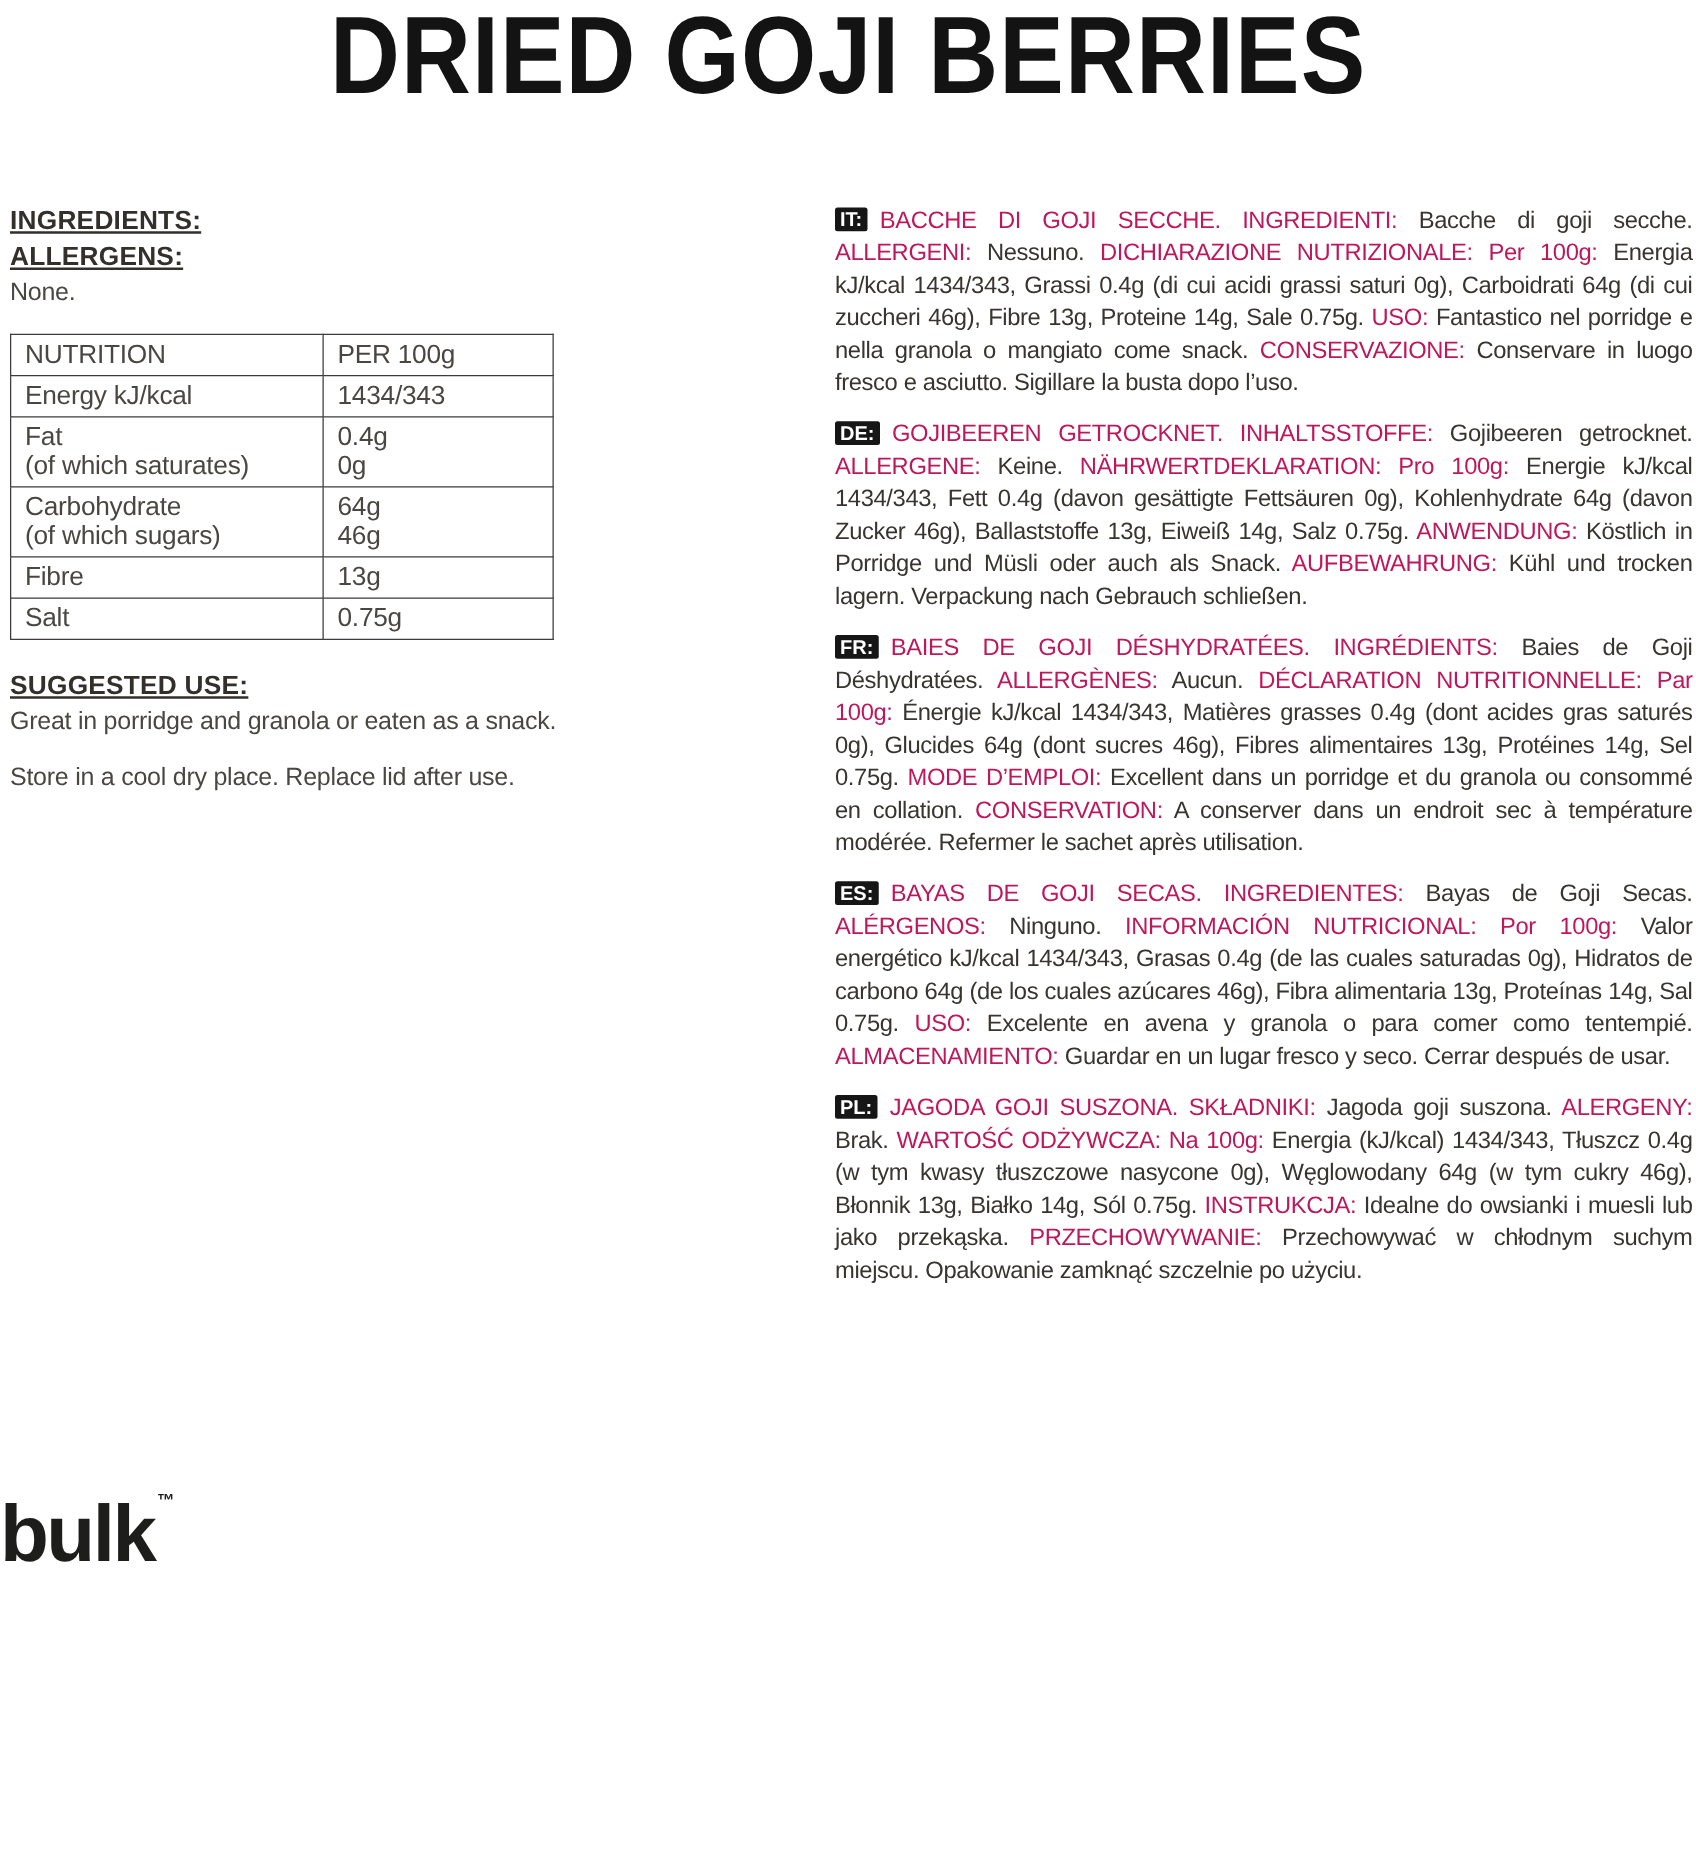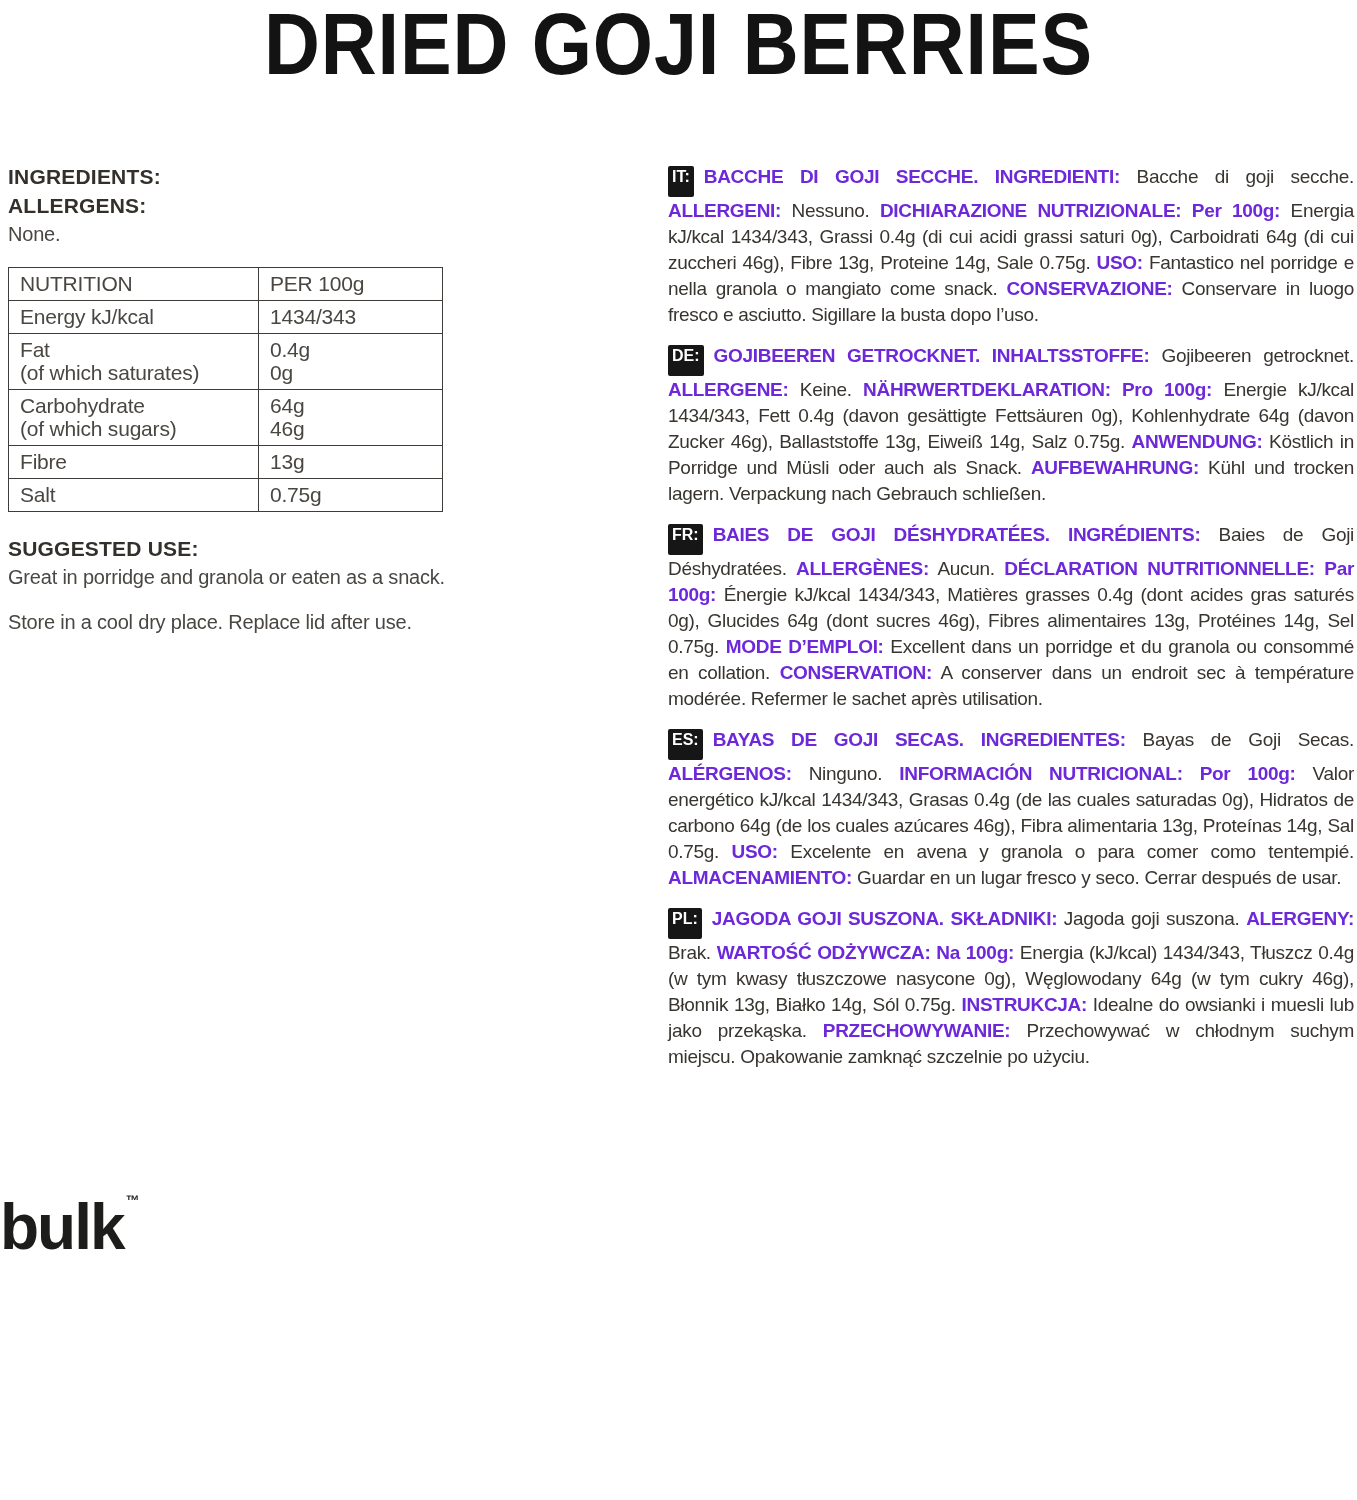--- a/index.html
+++ b/index.html
@@ -39,20 +39,21 @@
     top: 164px;
     width: 520px;
   }
   .left-col h2 {
     margin: 0 0 4px 0;
     font-size: 21px;
     line-height: 25px;
     font-weight: 700;
     color: #33302c;
     letter-spacing: 0.2px;
+    text-decoration: underline;
   }
   .left-col p.body {
     margin: 0 0 20px 0;
     font-size: 20px;
     line-height: 25px;
     letter-spacing: -0.2px;
     color: #4a4743;
   }
 
   table.nutrition {
@@ -81,29 +82,29 @@
     left: 668px;
     top: 164px;
     width: 686px;
     font-size: 19px;
     line-height: 26px;
     text-align: justify;
     color: #38342f;
     letter-spacing: -0.3px;
   }
   .right-col p { margin: 0 0 15px 0; }
-  .seg-b { font-weight: 700; color: #6d28d9; }
+  .seg-b { font-weight: 400; color: #be185d; }
   .badge {
     display: inline-block;
     background: #161616;
     color: #ffffff;
     font-weight: 700;
     font-size: 16px;
     line-height: 1;
-    padding: 3px 4px 12px 4px;
+    padding: 3px 4px 0 4px;
     border-radius: 2px;
     margin-right: 10px;
     letter-spacing: 0;
     transform: translateY(-1px);
   }
 
   
   .footer {
     position: absolute;
     bottom: 2px;

